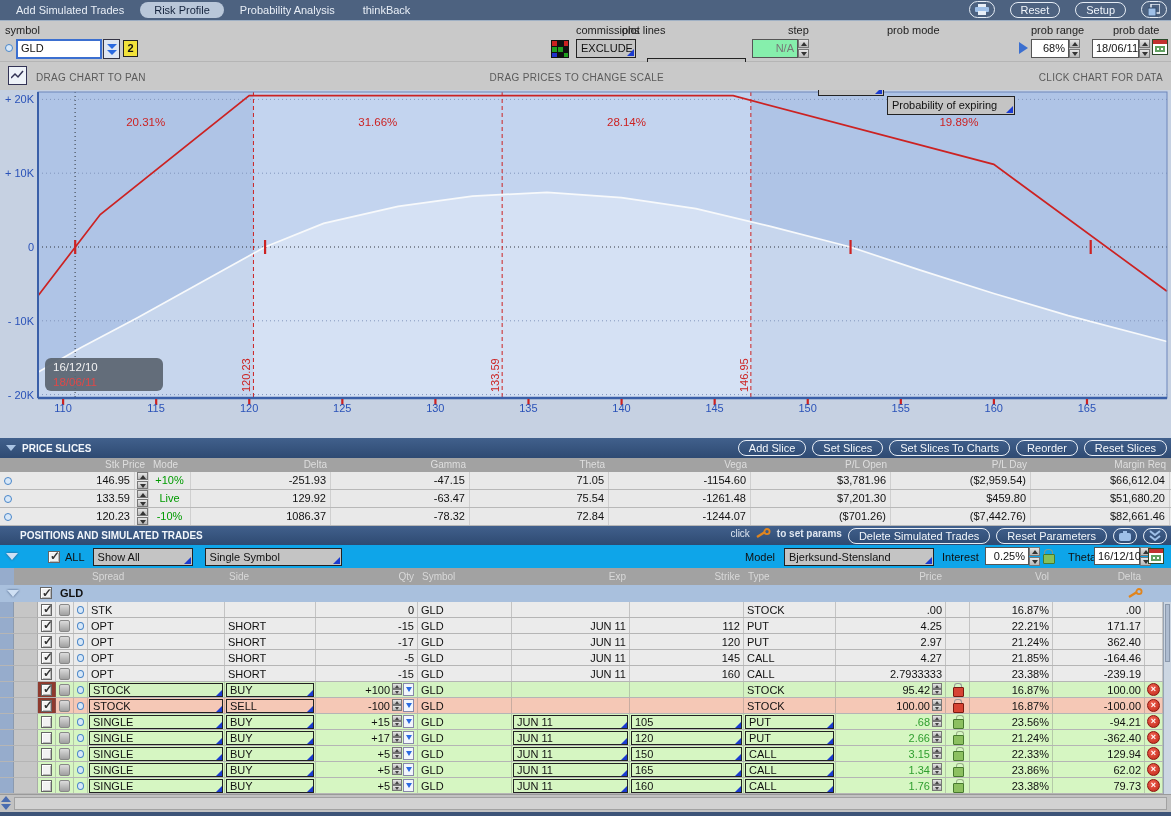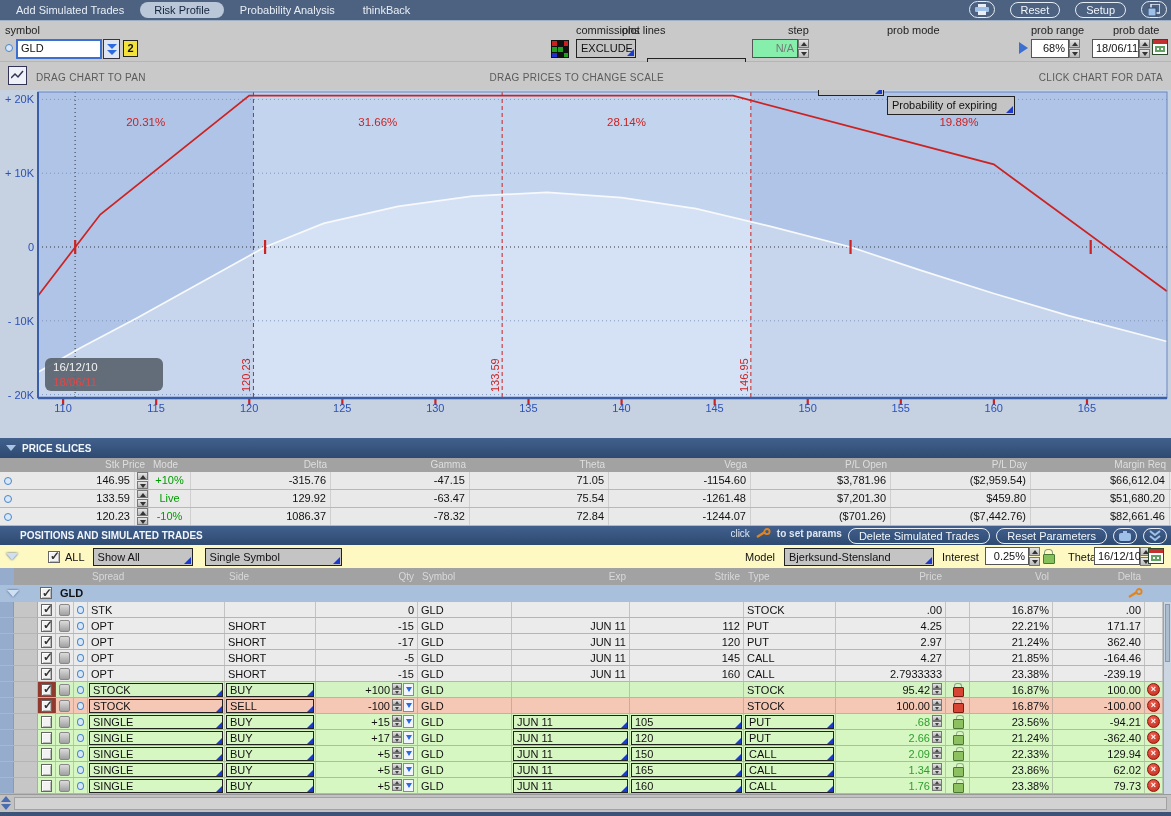--- a/index.html
+++ b/index.html
@@ -80,21 +80,21 @@
   .sl-colhdr { height:14px; background:#a2a2a2; color:#dedede; font-size:10px; line-height:14px; }
   .sl-colhdr div { padding:0 4px; }
   .sl-row { height:18px; background:#e9e9e9; border-bottom:1px solid #b8b8b8; line-height:16px; }
   .sl-row > div { border-right:1px solid #cfcfcf; padding:0 4px; text-align:right; overflow:hidden; }
   .ta-l { text-align:left !important; } .ta-c { text-align:center !important; } .ta-r { text-align:right !important; }
   .mode { color:#009b00; }
   .lcirc { width:8px; height:8px; border-radius:50%; border:1.5px solid #4a86c8; background:#d8e8f8;
     display:inline-block; }
 
   
-  .pos-filter { height:23px; background:#fef9c3; position:relative; display:flex; align-items:center; }
+  .pos-filter { height:23px; background:#0ea5e9; position:relative; display:flex; align-items:center; }
   .railtri { width:0; height:0; border-left:6px solid transparent; border-right:6px solid transparent;
     border-top:7px solid #cfe0f4; margin:0 6px; filter:drop-shadow(0 0 1px #39527a); }
   .cb { width:12px; height:12px; background:#f2f2f2; border:1px solid #666;
     box-shadow:inset 1px 1px 0 #fff, inset -1px -1px 0 #bbb; position:relative; display:inline-block; }
   .cb.on::after { content:"\2713"; position:absolute; left:1px; top:-3px; font-size:12px; font-weight:bold; color:#333; }
   .pos-grid { display:grid; grid-template-columns:14px 24px 18px 18px 14px 137px 91px 102px 94px 118px 114px 92px 110px 24px 83px 92px 18px 8px; }
   .pos-colhdr { height:17px; background:#a2a2a2; color:#d8d8d8; font-size:10px; line-height:17px; }
   .pos-colhdr div { padding:0 4px; }
   .rail { background:#96accc; }
   .grp-row { height:17px; background:#a9c0dd; line-height:16px; font-weight:bold; position:relative; }
@@ -300,39 +300,46 @@
       <text x="34" y="234.8" fill="#2a52b8" text-anchor="end" font-size="11">- 10K</text>
       <text x="34" y="308.6" fill="#2a52b8" text-anchor="end" font-size="11">- 20K</text>
       <rect x="45" y="268" width="118" height="33" rx="6" fill="#5a6470" opacity="0.92"></rect>
       <text x="53" y="281" fill="#f2f2f2" text-anchor="start" font-size="11.5">16/12/10</text>
       <text x="53" y="296" fill="#e04848" text-anchor="start" font-size="11.5">18/06/11</text>
     </svg></div>
 
 <div class="sec-hdr">
   <span class="tri"></span>
   <span>PRICE SLICES</span>
+  <div class="sec-btns">
+    <div class="sbtn">Add Slice</div>
+    <div class="sbtn">Set Slices</div>
+    <div class="sbtn">Set Slices To Charts</div>
+    <div class="sbtn">Reorder</div>
+    <div class="sbtn">Reset Slices</div>
+  </div>
 </div>
 <div class="sl-grid sl-colhdr">
   <div style="grid-column:1/4" class="ta-r">Stk Price</div>
   <div class="ta-l">Mode</div>
   <div class="ta-r">Delta</div>
   <div class="ta-r">Gamma</div>
   <div class="ta-r">Theta</div>
   <div class="ta-r">Vega</div>
   <div class="ta-r">P/L Open</div>
   <div class="ta-r">P/L Day</div>
   <div class="ta-r">Margin Req</div>
 </div>
 <div id="slice-rows">
     <div class="sl-grid sl-row">
       <div class="ta-c" style="border: none; padding: 1px 0px;"><span class="lcirc"></span></div>
       <div class="ta-r">146.95</div>
       <div style="padding: 0px;"><span class="spin" style="height:16px"><i class="up" style="height:8px"></i><i class="dn" style="height:8px"></i></span></div>
       <div class="ta-c mode">+10%</div>
-      <div class="ta-r">-315.76</div>
+      <div class="ta-r">-251.93</div>
       <div class="ta-r">-47.15</div>
       <div class="ta-r">71.05</div>
       <div class="ta-r">-1154.60</div>
       <div class="ta-r">$3,781.96</div>
       <div class="ta-r">($2,959.54)</div>
       <div class="ta-r">$66,612.04</div>
     </div>
     <div class="sl-grid sl-row">
       <div class="ta-c" style="border: none; padding: 1px 0px;"><span class="lcirc"></span></div>
       <div class="ta-r">133.59</div>
@@ -938,21 +945,21 @@
         <div style="padding: 0px 1px;">
           <div class="ddcell">JUN 11</div>
         </div>
         <div style="padding: 0px 1px;">
           <div class="ddcell">150</div>
         </div>
         <div style="padding: 0px 1px;">
           <div class="ddcell">CALL</div>
         </div>
         <div class="jr">
-          <span class="greenp">2.09</span>
+          <span class="greenp">3.15</span>
           <span class="spin2" style="margin-left: 2px;">
             <i class="up"></i>
             <i class="dn"></i>
           </span>
         </div>
         <div class="jc">
           <span class="lockg"></span>
         </div>
         <div class="jr">
           <span>22.33%</span>

